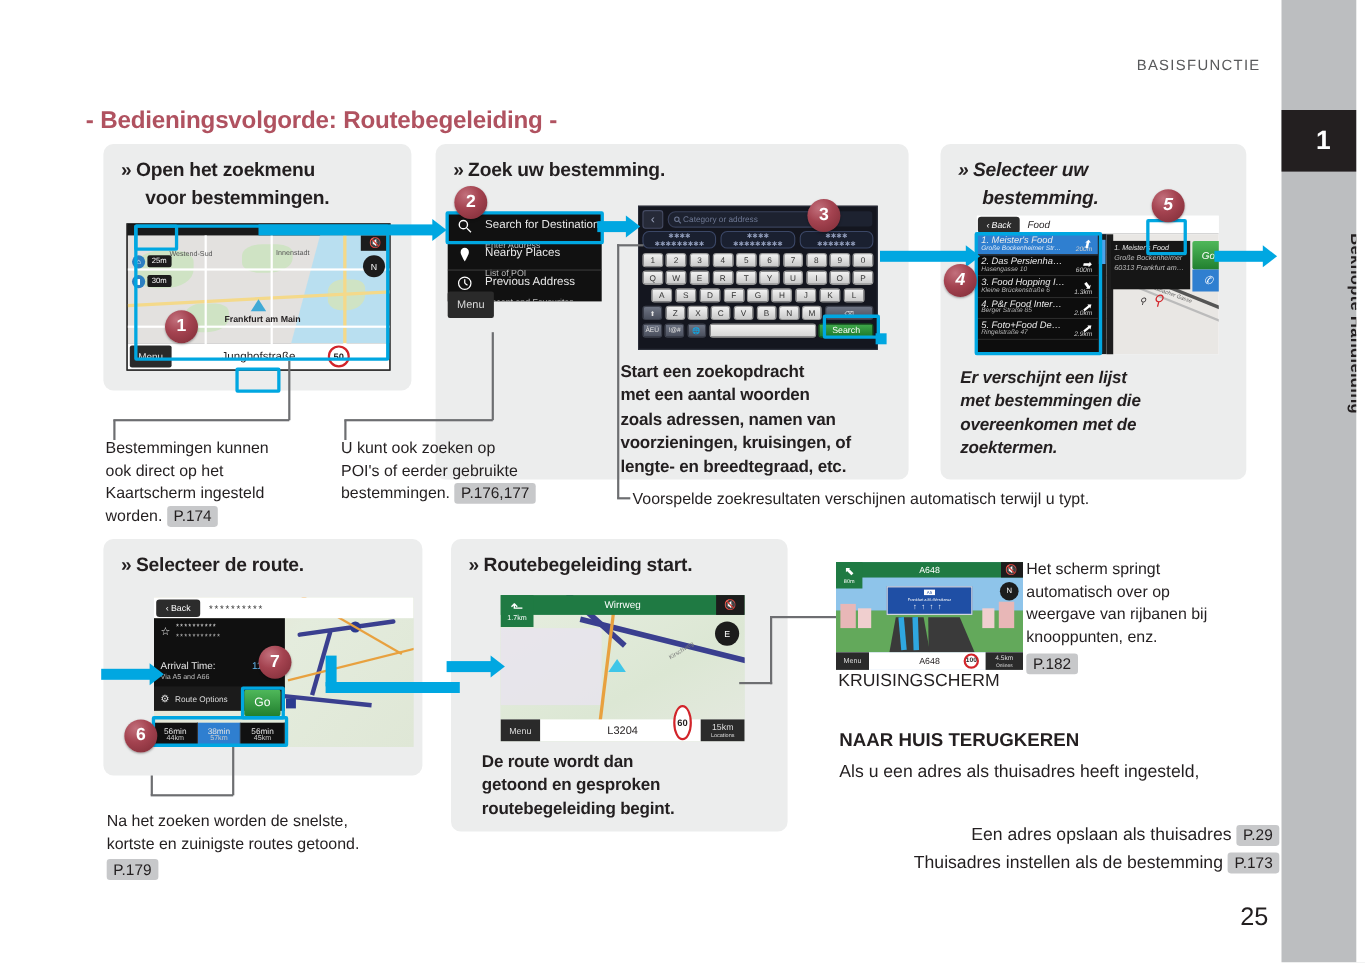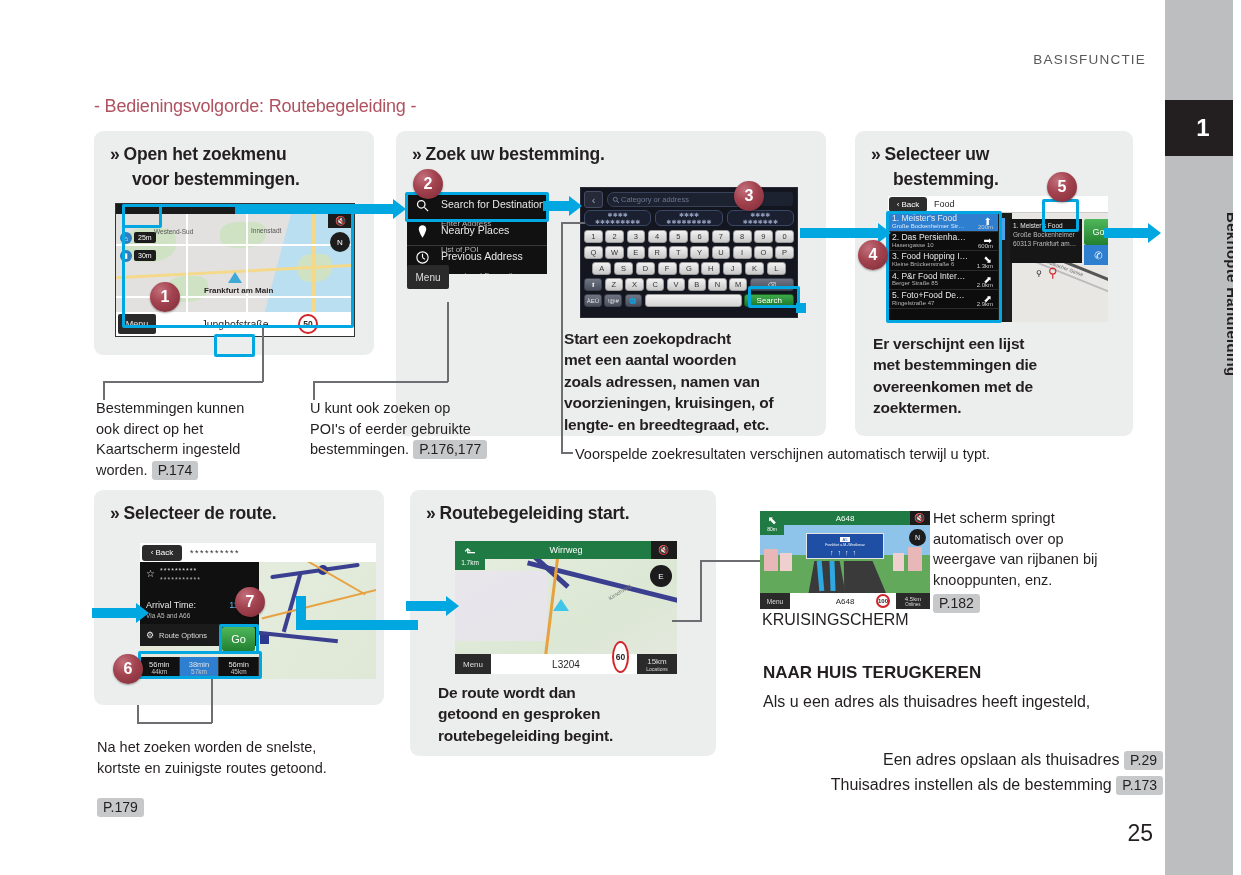--- a/index.html
+++ b/index.html
@@ -39,22 +39,22 @@
     position: absolute; top: 52px; right: 95px;
     font-size: 13.5px; color: #58595b; letter-spacing: 1.2px;
   }
   .page-num {
     position: absolute; bottom: 28px; right: 88px;
     font-size: 23px; color: #231f20;
   }
 
   
   .main-title {
-    position: absolute; top: 96px; left: 94px;
-    font-size: 18px; font-weight: normal; color: #b05260;
+    position: absolute; top: 96px; left: 78px;
+    font-size: 22px; font-weight: bold; color: #b05260;
     letter-spacing: -0.2px;
   }
 
   
   .card {
     position: absolute;
     background: #eceded;
     border-radius: 9px;
   }
   .card-title {
@@ -538,21 +538,21 @@
 
     <div class="card-body" style="position:absolute; left:168px; top:197px; width:260px;">
       <span>Start een zoekopdracht</span><br>
       <span>met een aantal woorden</span><br>
       <span>zoals adressen, namen van</span><br>
       <span>voorzieningen, kruisingen, of</span><br>
       <span>lengte- en breedtegraad, etc.</span>
     </div>
   </div>
 
-  <div class="card" style="left:855px; top:131px; width:278px; height:305px;">
+  <div class="card" style="left:855px; top:131px; width:278px; height:305px;font-style:italic;">
     <div class="card-title" style="position:absolute; left:16px; top:11px; width:250px;">
       <span class="chev">»</span><span>Selecteer uw</span><br>
       <span style="margin-left:22px; display:inline-block;">bestemming.</span>
     </div>
 
     <div class="screen listscreen" style="left:33px; top:65px; width:220px; height:126px;">
       <div class="top">
         <div class="backb">‹ <span style="margin-left:2px;">Back</span></div>
         <div class="cat">Food</div>
       </div>
@@ -778,21 +778,21 @@
     <div class="shaft" style="left:0; top:4px; width:42px; height:10px;"></div>
     <div class="head" style="left:40px; top:-1px;"></div>
   </div>
 
   <div class="leader" style="left:137px; top:705px; width:1.5px; height:18px;"></div>
   <div class="leader" style="left:137px; top:722px; width:75px; height:1.5px;"></div>
   <div class="leader" style="left:211px; top:679px; width:1.5px; height:44px;"></div>
   <div class="note" style="left:97px; top:737px; width:330px;">
     <span>Na het zoeken worden de snelste,</span><br>
     <span>kortste en zuinigste routes getoond.</span><br>
-    <span class="pref" style="margin-top:20px;">P.179</span>
+    <span class="pref" style="margin-top:3px;">P.179</span>
   </div>
 
   <div class="screen junc" style="left:760px; top:511px; width:170px; height:98px;">
     <div class="sky"></div>
     <div class="ground">
       <div style="position:absolute; left:52px; top:0; width:30px; height:38px; background:#3a3a3a; transform:perspective(60px) rotateX(36deg);"></div>
       <div style="position:absolute; left:84px; top:0; width:34px; height:38px; background:#3a3a3a; transform:perspective(60px) rotateX(36deg) skewX(10deg);"></div>
       <div style="position:absolute; left:58px; top:6px; width:5px; height:30px; background:#2fa7e0; transform:rotate(-5deg);"></div>
       <div style="position:absolute; left:70px; top:6px; width:5px; height:30px; background:#2fa7e0; transform:rotate(-2deg);"></div>
       <div style="position:absolute; left:4px; top:-6px; width:14px; height:22px; background:#e8b7b7;"></div>

